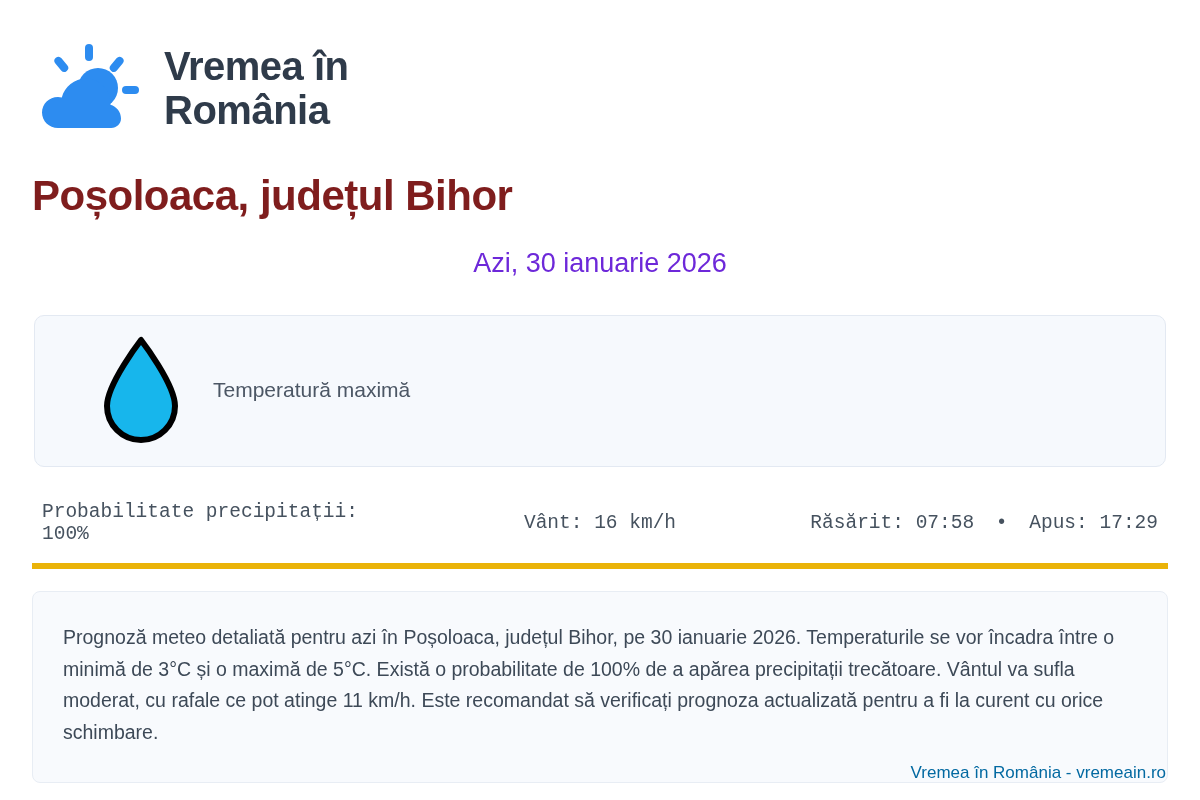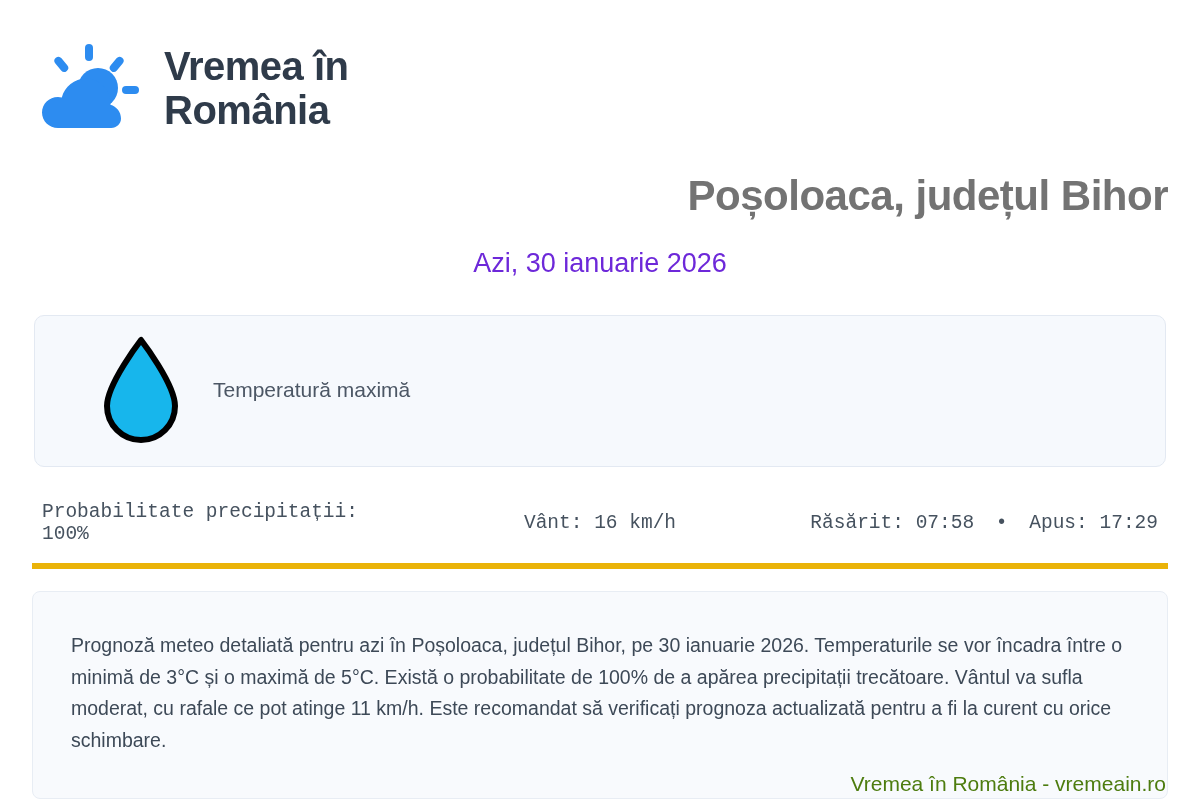--- a/index.html
+++ b/index.html
@@ -33,24 +33,24 @@
     line-height: 1.1;
     font-weight: bold;
     color: #2f3b4a;
     letter-spacing: -0.5px;
     white-space: pre-line;
   }
 
   
   .city-title {
     margin-top: 38px;
-    text-align: right;
+    text-align: left;
     font-size: 42px;
     font-weight: bold;
-    color: #737373;
+    color: #7f1d1d;
     letter-spacing: -0.5px;
   }
   .date-sub {
     margin-top: 22px;
     text-align: center;
     font-size: 27px;
     color: #6d28d9;
     font-weight: normal;
   }
 
@@ -107,30 +107,30 @@
     margin-top: 22px;
     background: #f8fafd;
     border: 1px solid #e8edf4;
     border-radius: 8px;
     padding: 22px 24px 26px 22px;
   }
   .desc-text {
     font-size: 19.5px;
     line-height: 1.62;
     color: #3d4957;
-    margin: 16px;
+    margin: 8px;
   }
 
   
   .footer {
     position: absolute;
     right: 34px;
-    bottom: 4px;
-    font-size: 21px;
-    color: #4d7c0f;
+    bottom: 17px;
+    font-size: 17px;
+    color: #0369a1;
   }
 </style>
 </head>
 <body>
 
 <div class="page">
 
   <div class="brand">
     <span class="brand-logo">
       <svg width="110" height="92" viewBox="0 0 110 92" xmlns="http://www.w3.org/2000/svg">

